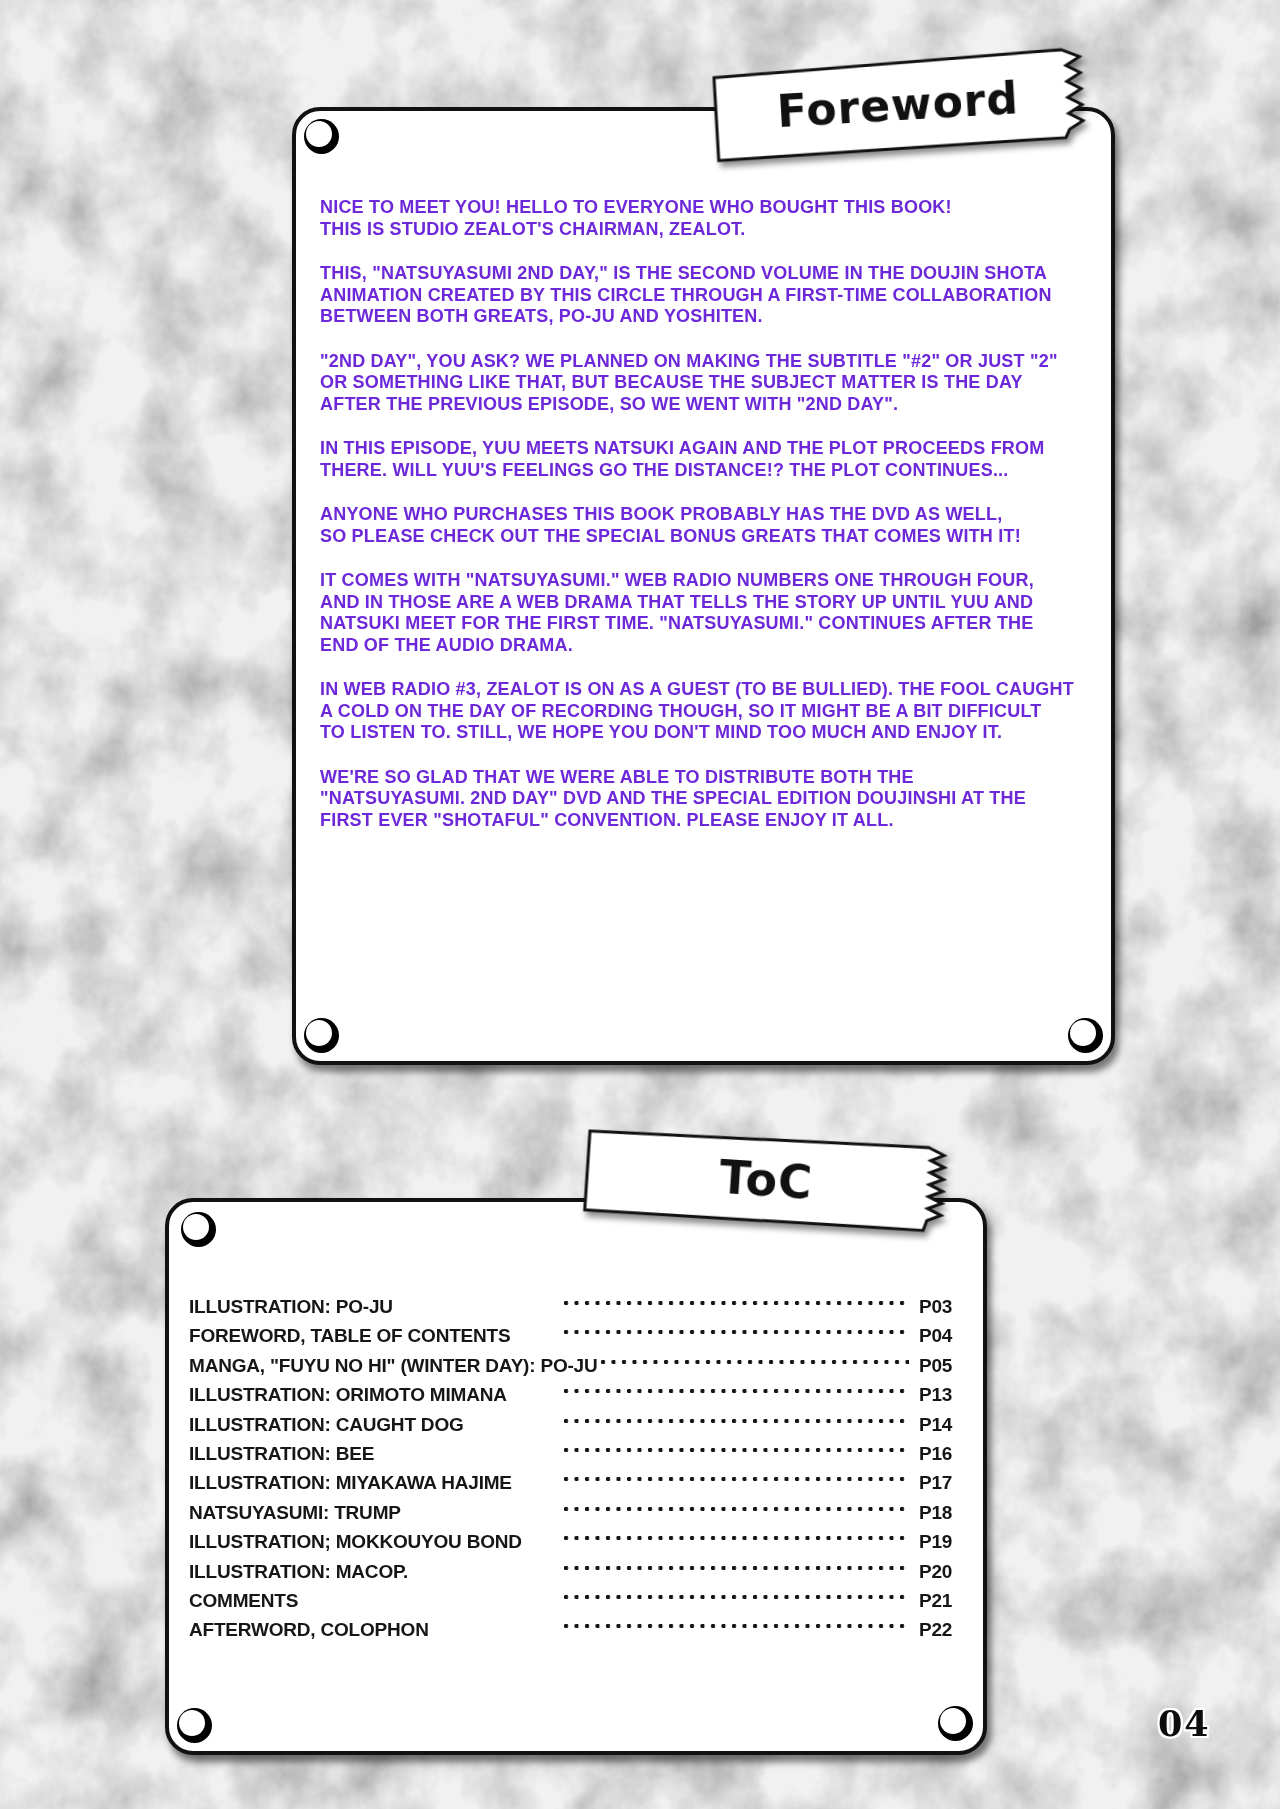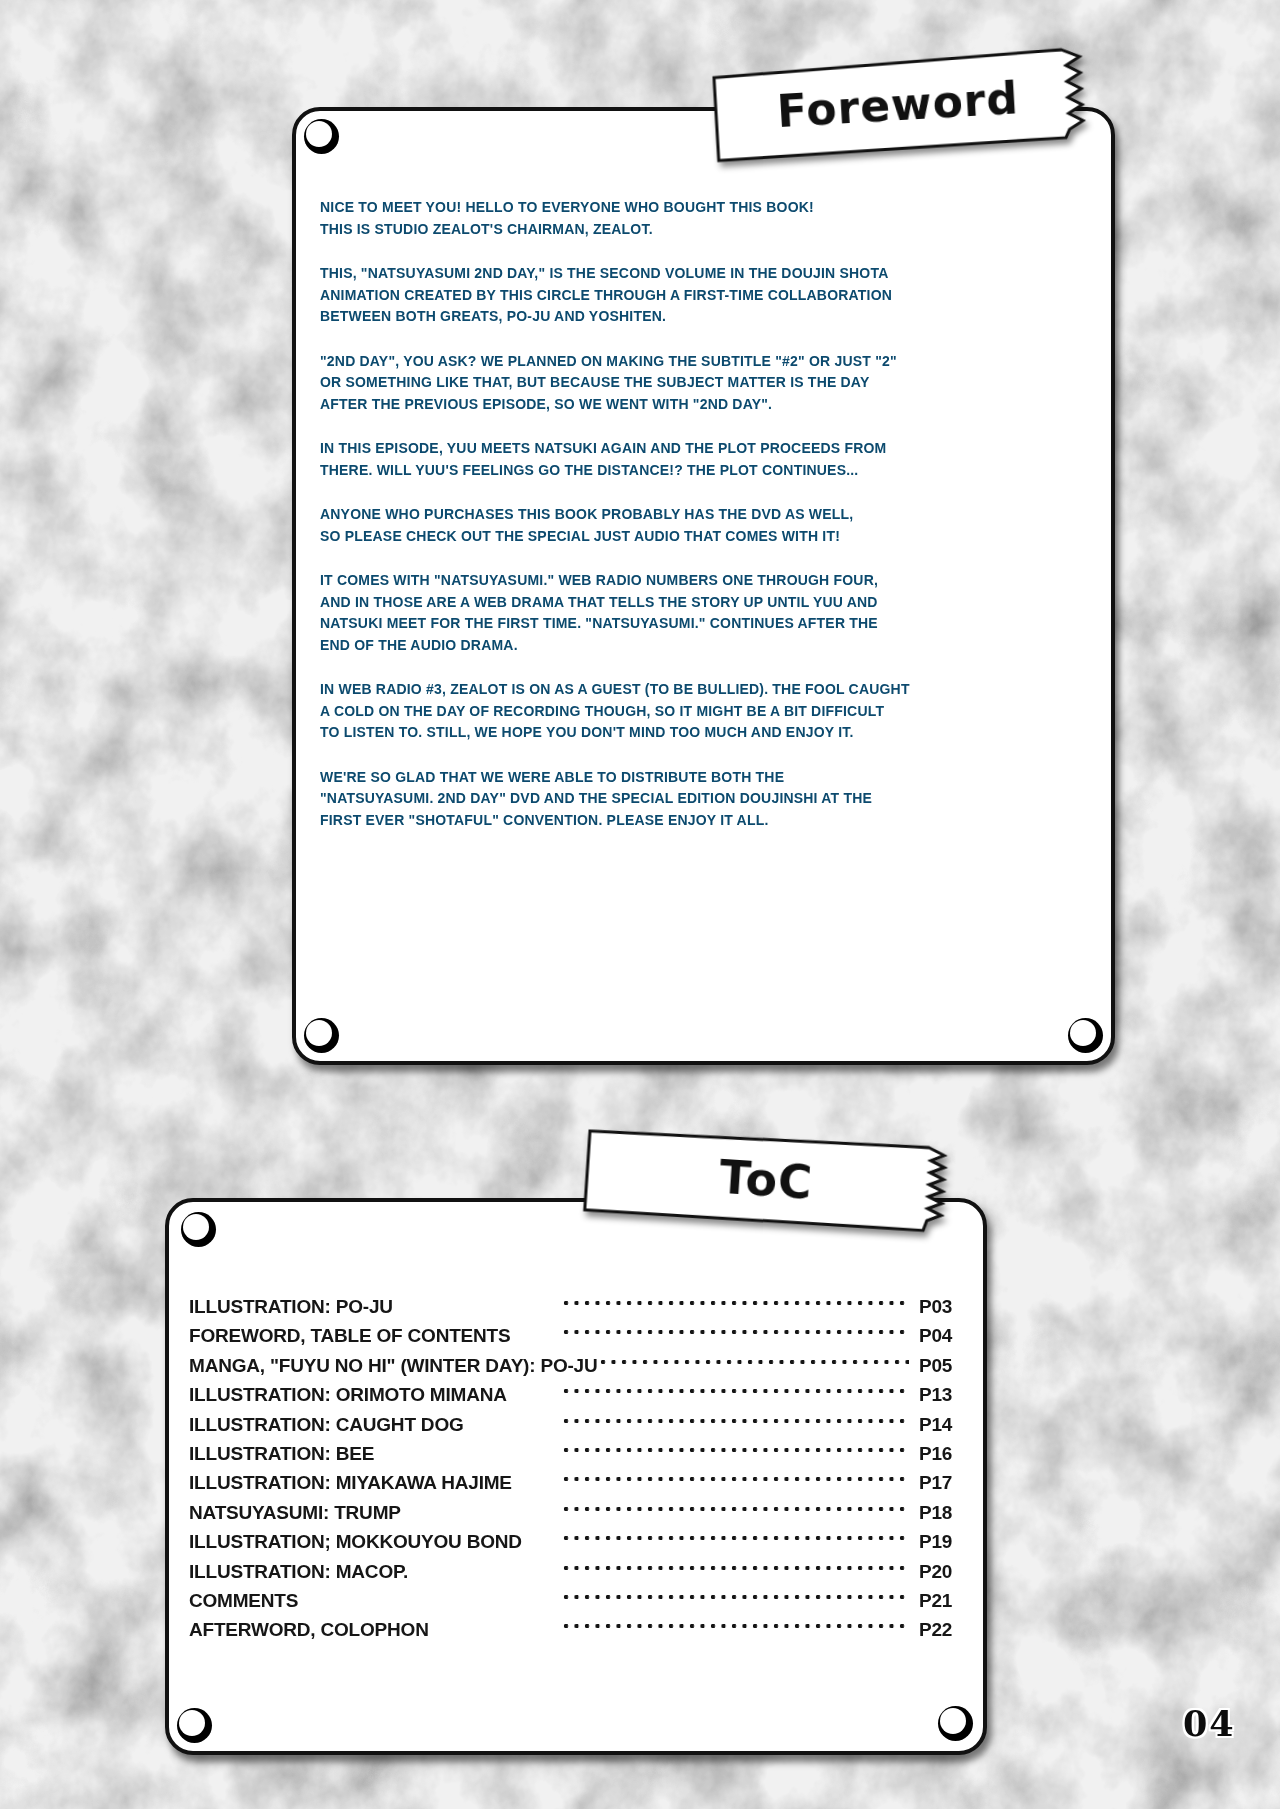--- a/index.html
+++ b/index.html
@@ -31,21 +31,21 @@
   .banner path{fill:#fff;stroke:#111;stroke-width:3;}
   .banner text{
     font-family:"DejaVu Sans",sans-serif;font-weight:bold;fill:#111;
     text-anchor:middle;letter-spacing:1px;
   }
 
   
   .fw-text{
     position:absolute;left:24px;top:86px;width:778px;
     font-family:"Liberation Sans",sans-serif;font-weight:700;
-    font-size:14px;line-height:21.5px;color:#0c4a6e;
+    font-size:18px;line-height:21.5px;color:#6d28d9;
     letter-spacing:.2px;
   }
   .fw-text p{margin:0 0 23px 0;white-space:pre-line;}
 
   
   .toc-list{position:absolute;left:20px;top:94px;width:790px;}
   .toc-row{
     display:flex;align-items:flex-start;height:29.4px;
     font-family:"Liberation Sans",sans-serif;font-weight:700;
     font-size:19px;color:#161616;letter-spacing:-0.2px;
@@ -58,21 +58,20 @@
   }
   .toc-page{flex:0 0 60px;text-align:left;}
 
   
   .page-number{
     position:absolute;left:1158px;top:1703px;z-index:1;
     font-family:"DejaVu Serif",serif;font-weight:bold;font-size:35px;color:#0d0d0d;
     letter-spacing:2px;
     text-shadow:-2px -2px 0 #fff,2px -2px 0 #fff,-2px 2px 0 #fff,2px 2px 0 #fff,
                 0 -2px 0 #fff,0 2px 0 #fff,-2px 0 0 #fff,2px 0 0 #fff;
-    margin-left:25px;
   }
 </style>
 </head>
 <body>
 
 <svg class="bg-tex" width="1280" height="1809" aria-hidden="true">
   <filter id="cork" x="0" y="0" width="100%" height="100%">
     <feTurbulence type="fractalNoise" baseFrequency="0.014 0.012" numOctaves="5" seed="11" stitchTiles="stitch"></feTurbulence>
     <feColorMatrix type="saturate" values="0"></feColorMatrix>
     <feComponentTransfer>
@@ -102,21 +101,21 @@
 THIS IS STUDIO ZEALOT'S CHAIRMAN, ZEALOT.</p>
     <p>THIS, "NATSUYASUMI 2ND DAY," IS THE SECOND VOLUME IN THE DOUJIN SHOTA
 ANIMATION CREATED BY THIS CIRCLE THROUGH A FIRST-TIME COLLABORATION
 BETWEEN BOTH GREATS, PO-JU AND YOSHITEN.</p>
     <p>"2ND DAY", YOU ASK? WE PLANNED ON MAKING THE SUBTITLE "#2" OR JUST "2"
 OR SOMETHING LIKE THAT, BUT BECAUSE THE SUBJECT MATTER IS THE DAY
 AFTER THE PREVIOUS EPISODE, SO WE WENT WITH "2ND DAY".</p>
     <p>IN THIS EPISODE, YUU MEETS NATSUKI AGAIN AND THE PLOT PROCEEDS FROM
 THERE. WILL YUU'S FEELINGS GO THE DISTANCE!? THE PLOT CONTINUES...</p>
     <p>ANYONE WHO PURCHASES THIS BOOK PROBABLY HAS THE DVD AS WELL,
-SO PLEASE CHECK OUT THE SPECIAL JUST AUDIO THAT COMES WITH IT!</p>
+SO PLEASE CHECK OUT THE SPECIAL BONUS GREATS THAT COMES WITH IT!</p>
     <p>IT COMES WITH "NATSUYASUMI." WEB RADIO NUMBERS ONE THROUGH FOUR,
 AND IN THOSE ARE A WEB DRAMA THAT TELLS THE STORY UP UNTIL YUU AND
 NATSUKI MEET FOR THE FIRST TIME. "NATSUYASUMI." CONTINUES AFTER THE
 END OF THE AUDIO DRAMA.</p>
     <p>IN WEB RADIO #3, ZEALOT IS ON AS A GUEST (TO BE BULLIED). THE FOOL CAUGHT
 A COLD ON THE DAY OF RECORDING THOUGH, SO IT MIGHT BE A BIT DIFFICULT
 TO LISTEN TO. STILL, WE HOPE YOU DON'T MIND TOO MUCH AND ENJOY IT.</p>
     <p>WE'RE SO GLAD THAT WE WERE ABLE TO DISTRIBUTE BOTH THE
 "NATSUYASUMI. 2ND DAY" DVD AND THE SPECIAL EDITION DOUJINSHI AT THE
 FIRST EVER "SHOTAFUL" CONVENTION. PLEASE ENJOY IT ALL.</p>

